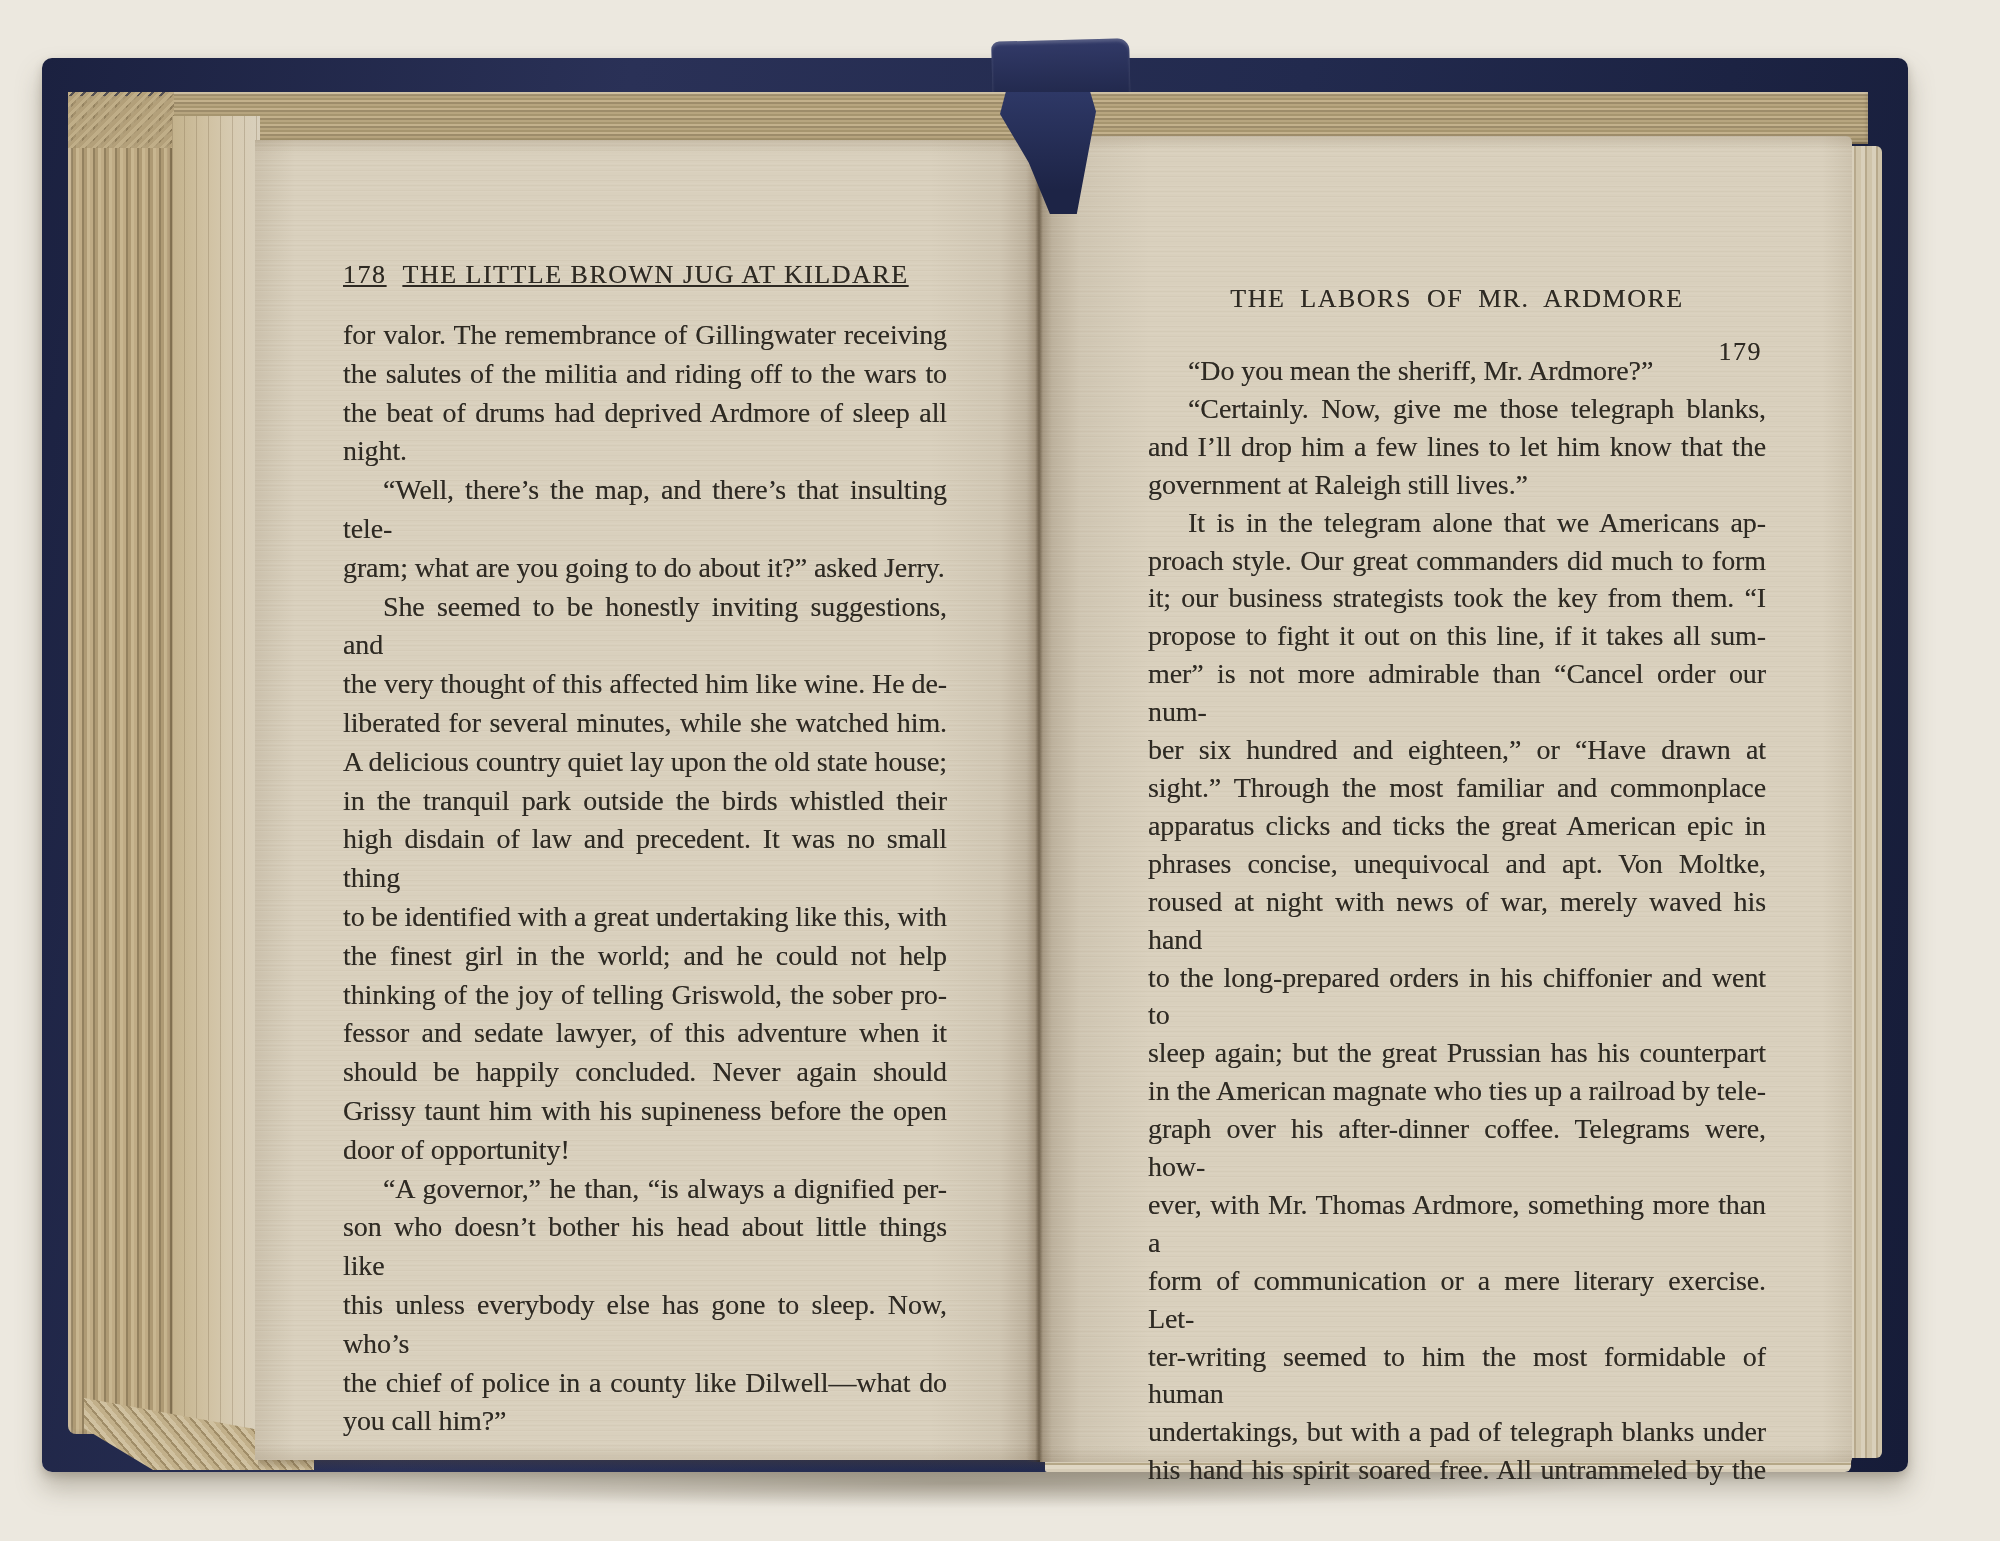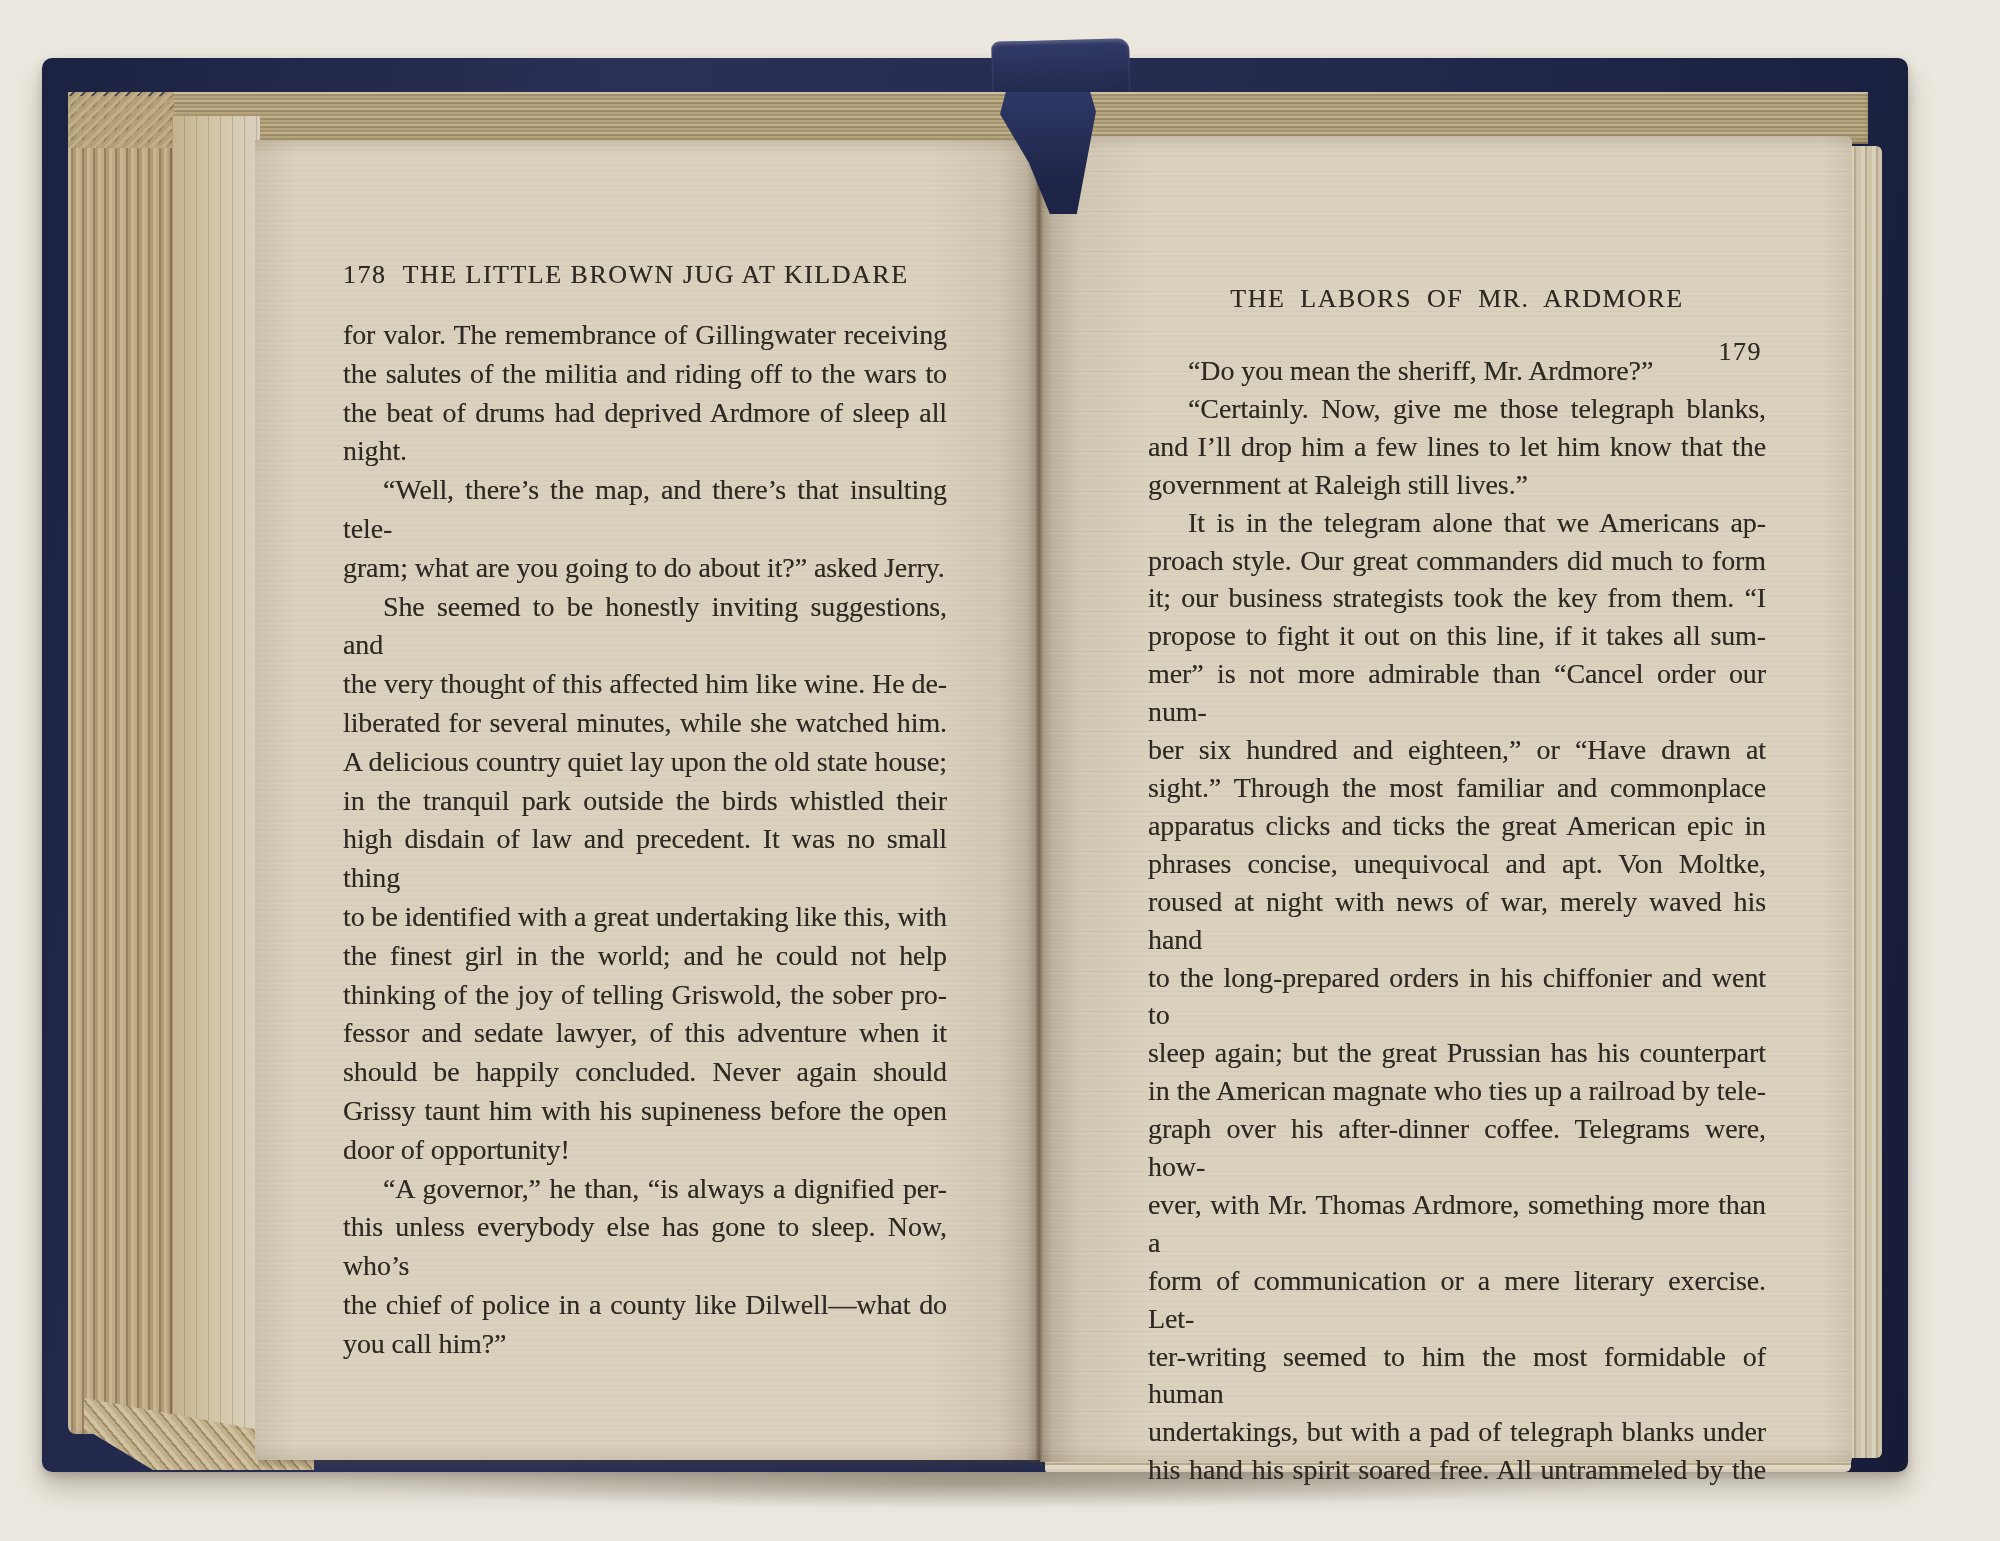--- a/index.html
+++ b/index.html
@@ -102,21 +102,21 @@
   }
   .edge-bottom-right{
     position:absolute; left:1045px; top:1460px; width:806px; height:12px; z-index:3;
     background:repeating-linear-gradient(180deg,#d6ccb7 0 3px,#b5a787 3px 5px,#e0d7c4 5px 9px);
     border-radius:0 0 6px 2px;
   }
   .running-head{
     position:absolute; color:var(--ink); font-size:26px; letter-spacing:1.5px;
     white-space:nowrap; text-shadow:0 0 .5px rgba(46,42,35,.55);
   }
-  .head-left{ left:88px; top:120px; width:604px; display:flex; align-items:baseline;}
+  .head-left{ left:88px; top:120px; width:604px; display:flex; align-items:baseline;text-decoration:underline;}
   .head-left .folio{ margin-right:16px; }
   .head-left .rtitle{ flex:1; text-align:left; }
   .head-right{ left:108px; top:148px; width:618px; word-spacing:7px;}
   .head-right .rtitle{ display:block; text-align:center; }
   .head-right .folio{ position:absolute; right:4px; top:17px;margin-top:36px; }
   .body-block{
     position:absolute; color:var(--ink); font-size:28px;
     text-shadow:0 0 .5px rgba(46,42,35,.5); letter-spacing:-0.1px;
   }
   .body-left{ left:88px; top:176px; width:604px; line-height:38.8px; }
@@ -161,20 +161,21 @@
         <div class="bodyline">in the tranquil park outside the birds whistled their</div>
         <div class="bodyline">high disdain of law and precedent.  It was no small thing</div>
         <div class="bodyline">to be identified with a great undertaking like this, with</div>
         <div class="bodyline">the finest girl in the world; and he could not help</div>
         <div class="bodyline">thinking of the joy of telling Griswold, the sober pro-</div>
         <div class="bodyline">fessor and sedate lawyer, of this adventure when it</div>
         <div class="bodyline">should be happily concluded.  Never again should</div>
         <div class="bodyline">Grissy taunt him with his supineness before the open</div>
         <div class="bodyline paraend">door of opportunity!</div>
         <div class="bodyline indent">“A governor,” he than, “is always a dignified per-</div>
+        <div class="bodyline">son who doesn’t bother his head about little things like</div>
         <div class="bodyline">this unless everybody else has gone to sleep.  Now, who’s</div>
         <div class="bodyline">the chief of police in a county like Dilwell—what do</div>
         <div class="bodyline paraend">you call him?”</div>
       </div>
   </div>
 
   <div class="page page-right">
     <div class="page-texture"></div>
     <div class="running-head head-right">
       <span class="rtitle">THE LABORS OF MR. ARDMORE</span>

